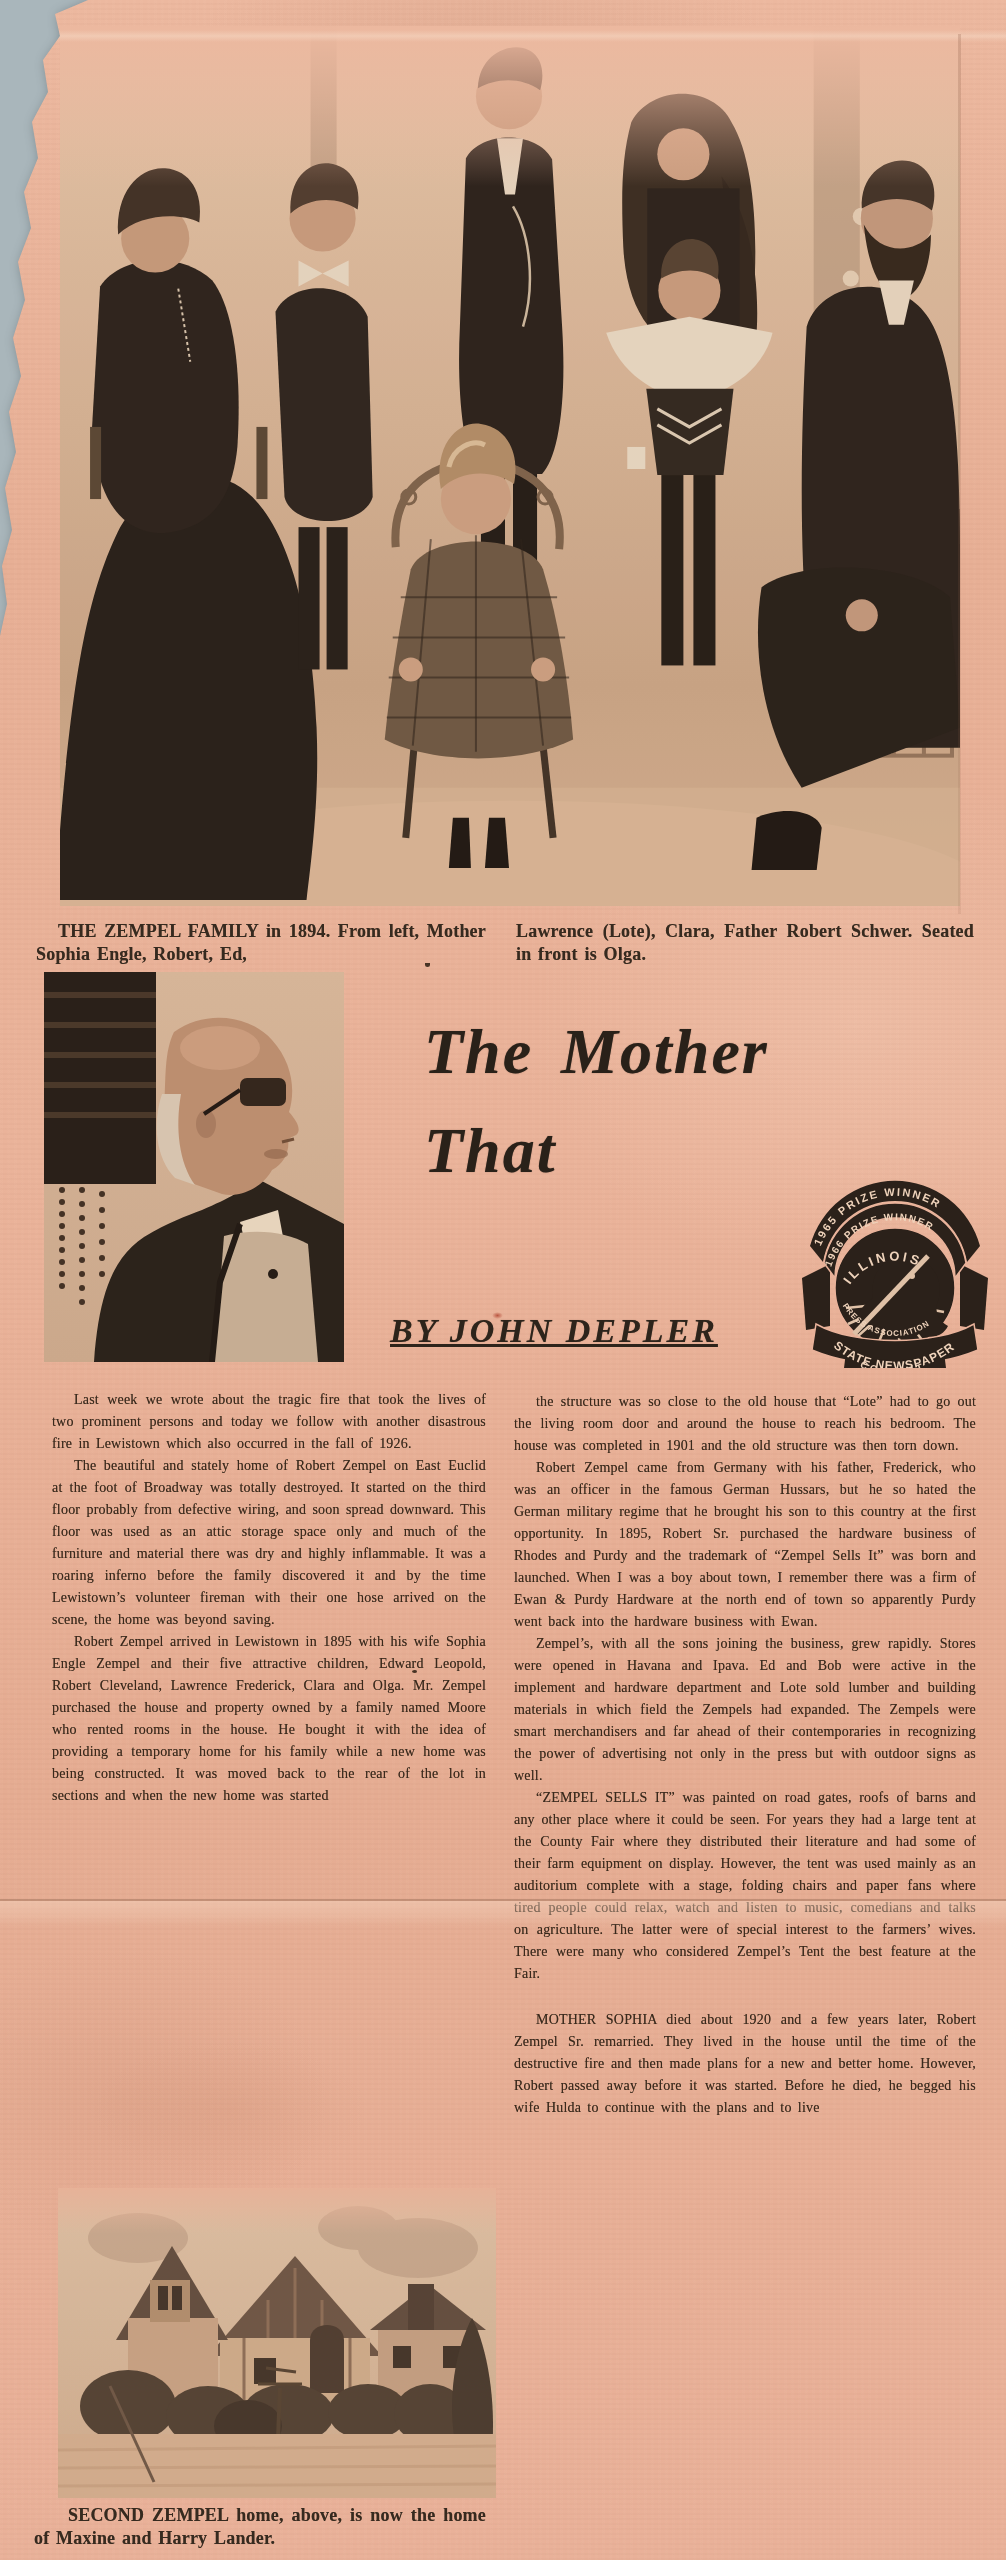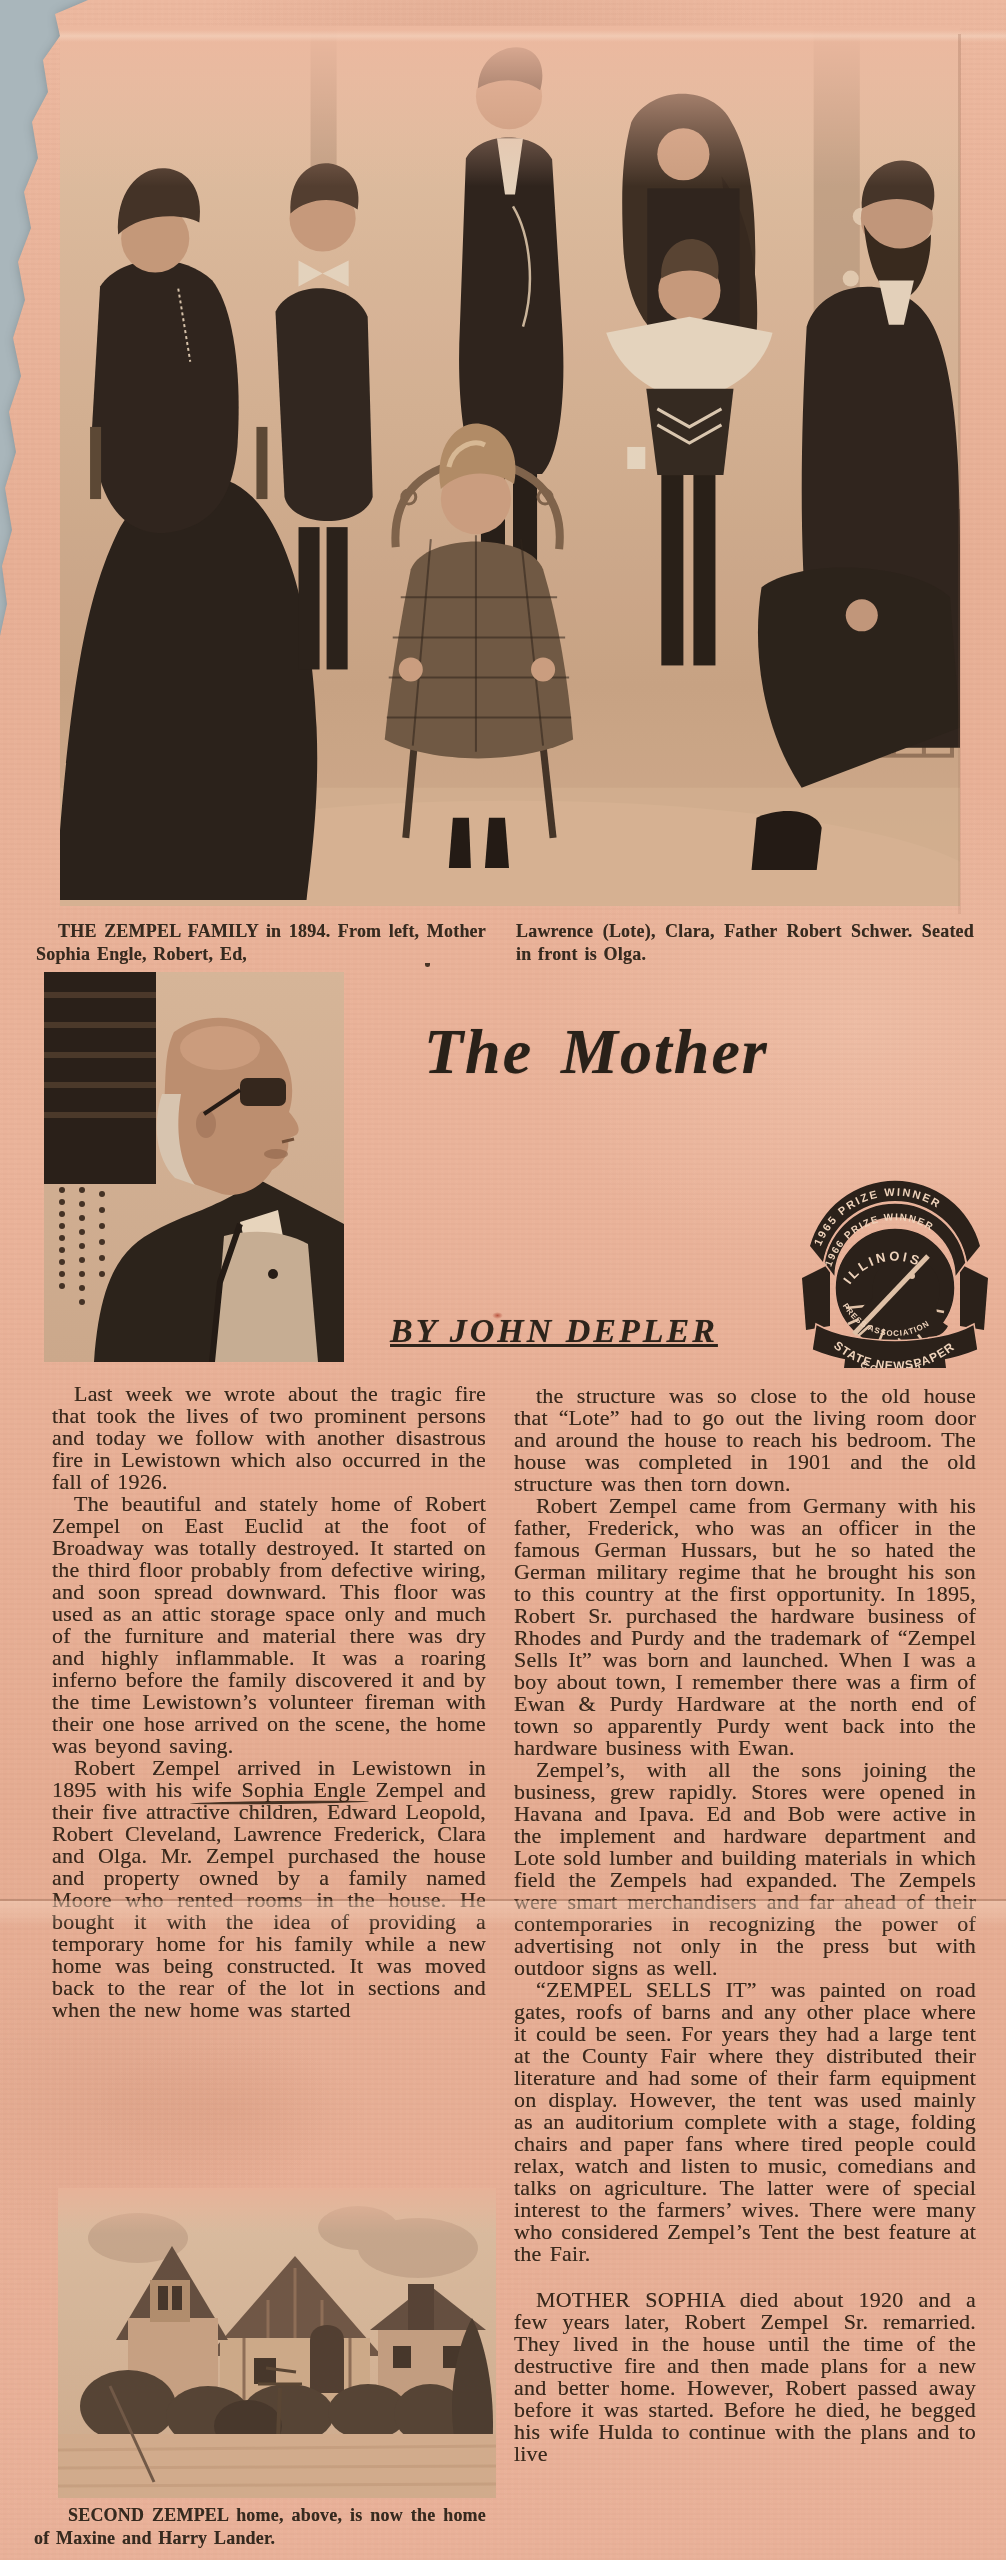--- a/index.html
+++ b/index.html
@@ -38,23 +38,24 @@
 
   
   .headline{color:#292119;font-style:italic;font-weight:bold;
     font-size:64px;line-height:99px;letter-spacing:2px;word-spacing:10px;
     text-shadow:0 0 1px rgba(41,33,25,.55);}
   .byline{color:#2d241b;font-style:italic;font-weight:bold;
     font-size:34px;letter-spacing:3px;text-shadow:0 0 .8px rgba(45,36,27,.5);text-decoration:underline;}
 
   
   .col{
-    font-size:22px;line-height:22px;color:#39291c;text-align:justify;
+    font-size:14px;line-height:22px;color:#39291c;text-align:justify;
     word-spacing:2.5px;letter-spacing:.2px;
     text-shadow:0 0 .4px rgba(57,41,28,.55);
+    margin-top:6px;
   }
   .col p{margin:0;text-indent:22px;}
   .col p.gap{margin-top:24px;}
 
   .pen{position:relative;}
   .pen::after{content:"";position:absolute;left:-2px;right:-3px;bottom:-2px;height:3px;
     background:rgba(44,29,17,.85);border-radius:50%;transform:rotate(-.7deg);}
   .pen.curvy::after{height:4px;border-radius:0 0 100% 100%;transform:rotate(-1.2deg) translateY(1px);}
 
   
@@ -261,20 +262,21 @@
       <ellipse cx="232" cy="182" rx="12" ry="5" fill="#8a6148" opacity=".6"></ellipse>
       <path d="M238,170 L250,167" stroke="#6e4c36" stroke-width="3"></path>
       <rect x="196" y="106" width="46" height="28" rx="7" fill="rgba(25,18,13,.88)"></rect>
       <line x1="196" y1="118" x2="160" y2="142" stroke="#1d1510" stroke-width="4"></line>
       <rect width="300" height="390" fill="#b88d6e" opacity=".06"></rect>
     </svg>
   </div>
 
   <div class="abs headline" style="left:424px;top:1002px;width:420px;">
     <div>The Mother</div>
+    <div>That</div>
   </div>
   <div class="abs byline" style="left:390px;top:1312px;">BY JOHN DEPLER</div>
 
   <div class="abs" style="left:800px;top:1128px;width:190px;height:240px;">
     <svg width="190" height="240" viewBox="0 0 190 240">
       <defs>
         <path id="arcTop" d="M 18 126 A 80 80 0 0 1 172 126"></path>
         <path id="arc2" d="M 30 143 A 67 67 0 0 1 160 143"></path>
         <path id="arcIll" d="M 46 164 A 54 54 0 0 1 144 164"></path>
         <path id="arcRing" d="M 40 172 A 60 60 0 0 0 150 172"></path>

